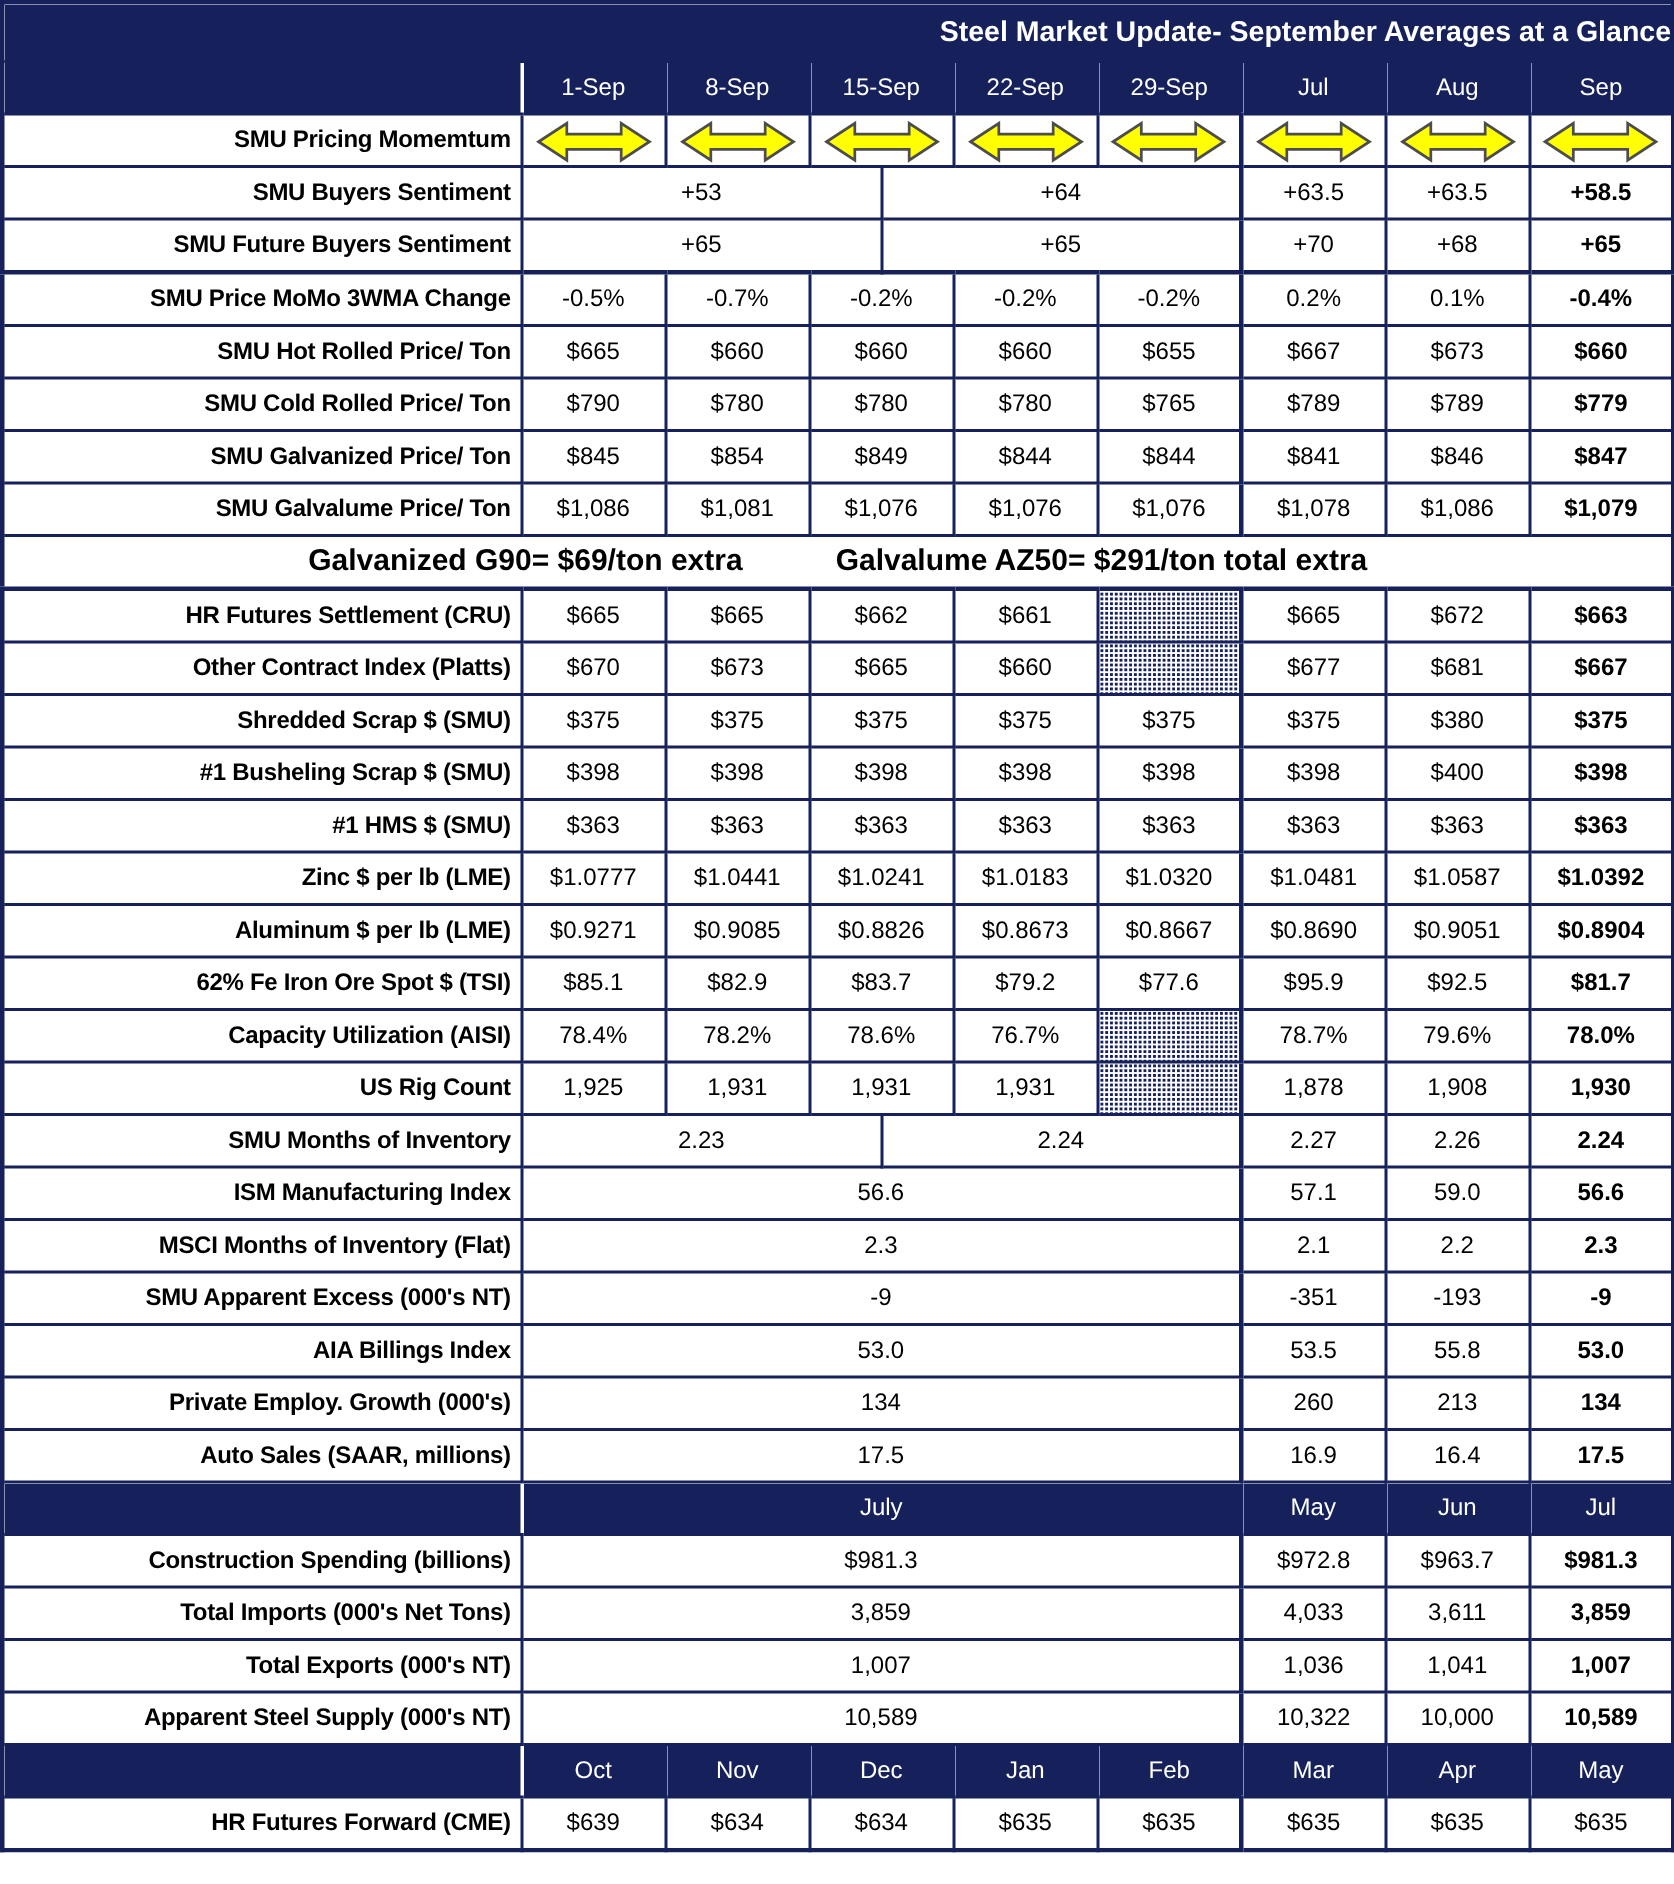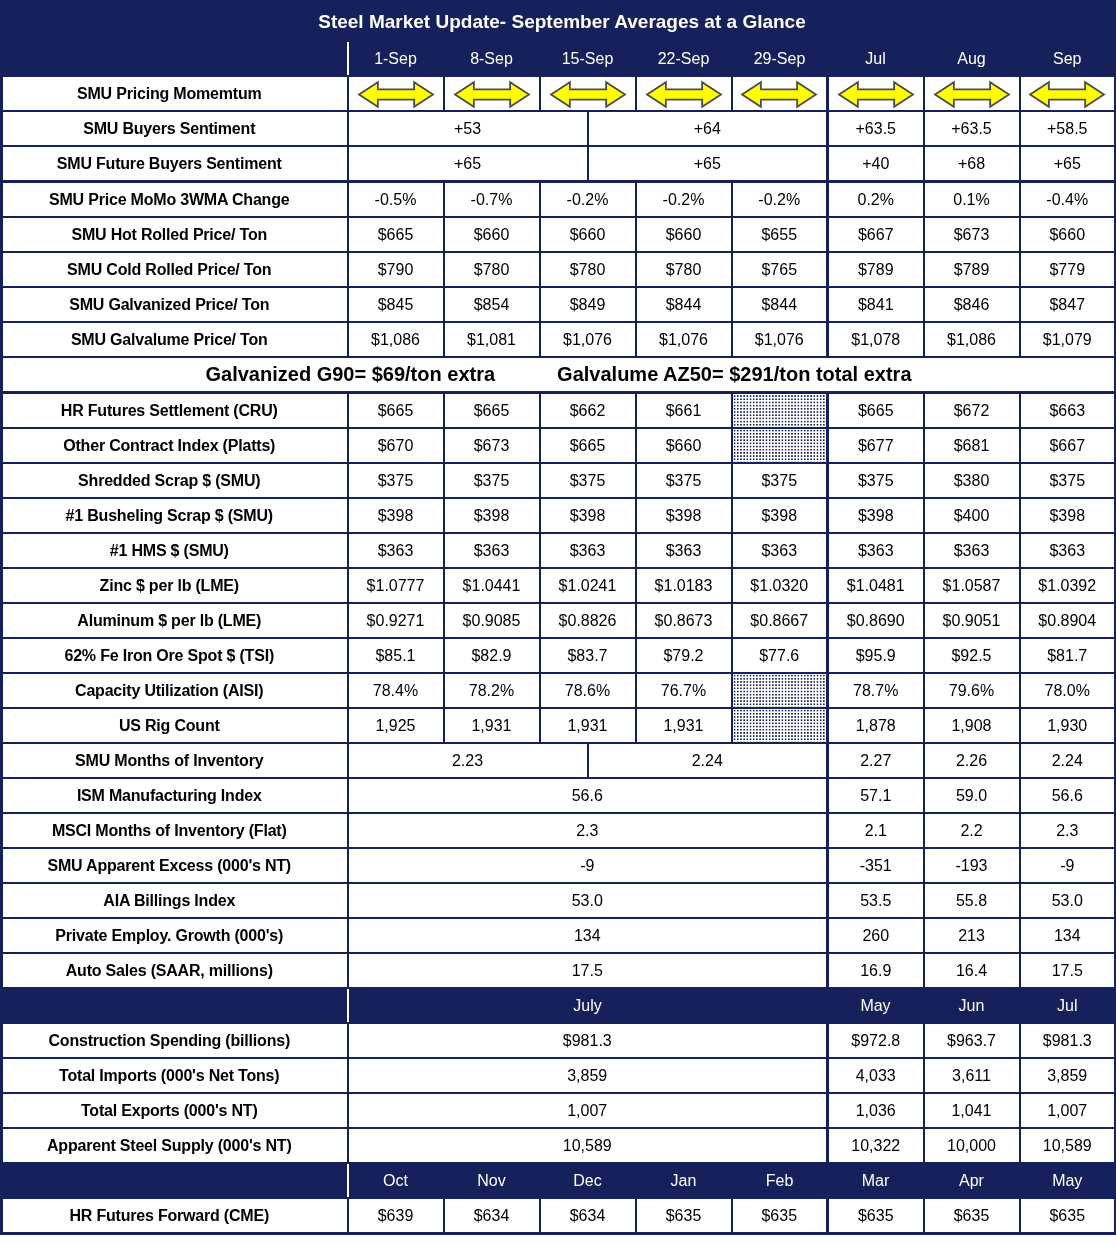--- a/index.html
+++ b/index.html
@@ -16,47 +16,47 @@
     height: 33px;
     text-align: center;
     font-size: 16px;
     color: #000;
     padding: 0;
     overflow: hidden;
     white-space: nowrap;
     background: #fff;
   }
   td.row-label {
-    text-align: center;
+    text-align: right;
     font-weight: bold;
     padding-left: 5px;
-    padding-right: 16px;
+    padding-right: 6px;
     letter-spacing: -0.2px;
   }
   tr.title-row td {
     background: var(--navy);
     color: #fff;
     font-weight: bold;
     font-size: 19px;
-    text-align: center;
+    text-align: right;
     padding-left: 7px;
     height: 37px;
     border-color: var(--navy);
   }
   tr.navy-row td {
     background: var(--navy);
     color: #fff;
     font-weight: normal;
     border-color: var(--navy);
   }
   tr.navy-row td.sep { border-left: 2px solid #ffffff; }
   tr.navy-row td.row-label { border-right: 2px solid #ffffff; }
   td.sep { border-left: 3px solid var(--navy); }
   tr.thick-top td { border-top: 3px solid var(--navy); }
-  td.bold { font-weight: normal; margin-left: 16px; }
+  td.bold { font-weight: bold; margin-left: 16px; }
   td.hatch {
     background-color: #fff;
     background-image: radial-gradient(var(--navy) 0.9px, transparent 1.1px);
     background-size: 3.2px 3.2px;
   }
   tr.note-row td { font-size: 20px; font-weight: bold; }
   tr.note-row .gap { display: inline-block; width: 62px; }
   svg.arrow { display: block; margin: 1px auto 0; width: 84px; height: 29px; }
   svg.arrow polygon { stroke-linejoin: miter; }
 </style>
@@ -147,21 +147,21 @@
         <td colspan="5" class="val">+53</td>
         <td colspan="5" class="val">+64</td>
         <td colspan="2" class="val sep">+63.5</td>
         <td colspan="2" class="val">+63.5</td>
         <td colspan="2" class="val bold">+58.5</td>
       </tr>
       <tr>
         <td class="row-label">SMU Future Buyers Sentiment</td>
         <td colspan="5" class="val">+65</td>
         <td colspan="5" class="val">+65</td>
-        <td colspan="2" class="val sep">+40</td>
+        <td colspan="2" class="val sep">+70</td>
         <td colspan="2" class="val">+68</td>
         <td colspan="2" class="val bold">+65</td>
       </tr>
       <tr class=" thick-top">
         <td class="row-label">SMU Price MoMo 3WMA Change</td>
         <td colspan="2" class="val">-0.5%</td>
         <td colspan="2" class="val">-0.7%</td>
         <td colspan="2" class="val">-0.2%</td>
         <td colspan="2" class="val">-0.2%</td>
         <td colspan="2" class="val">-0.2%</td>

